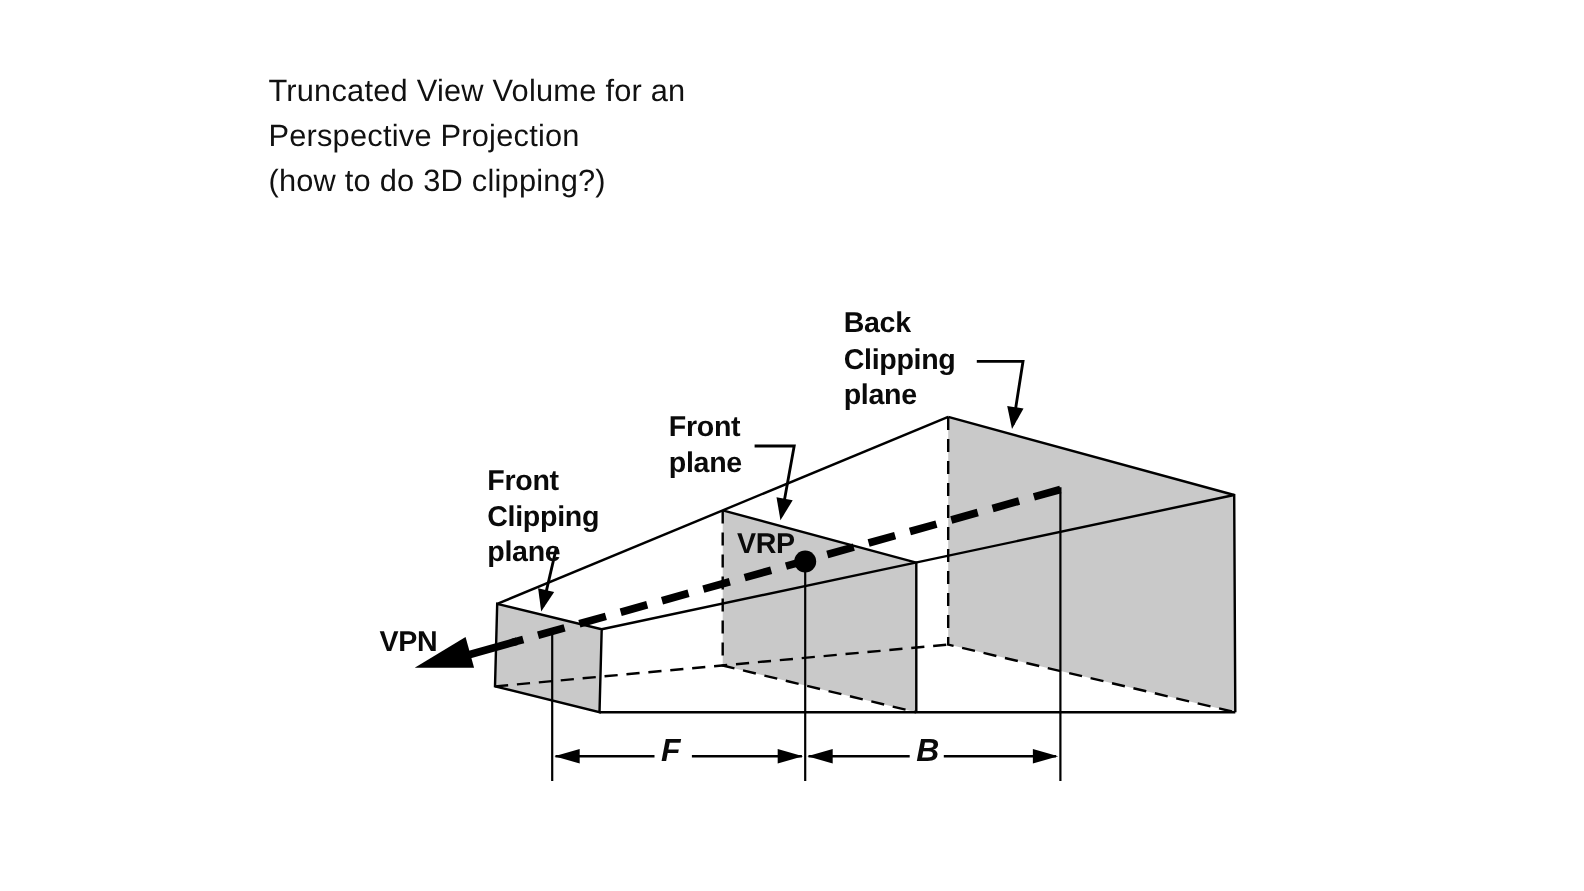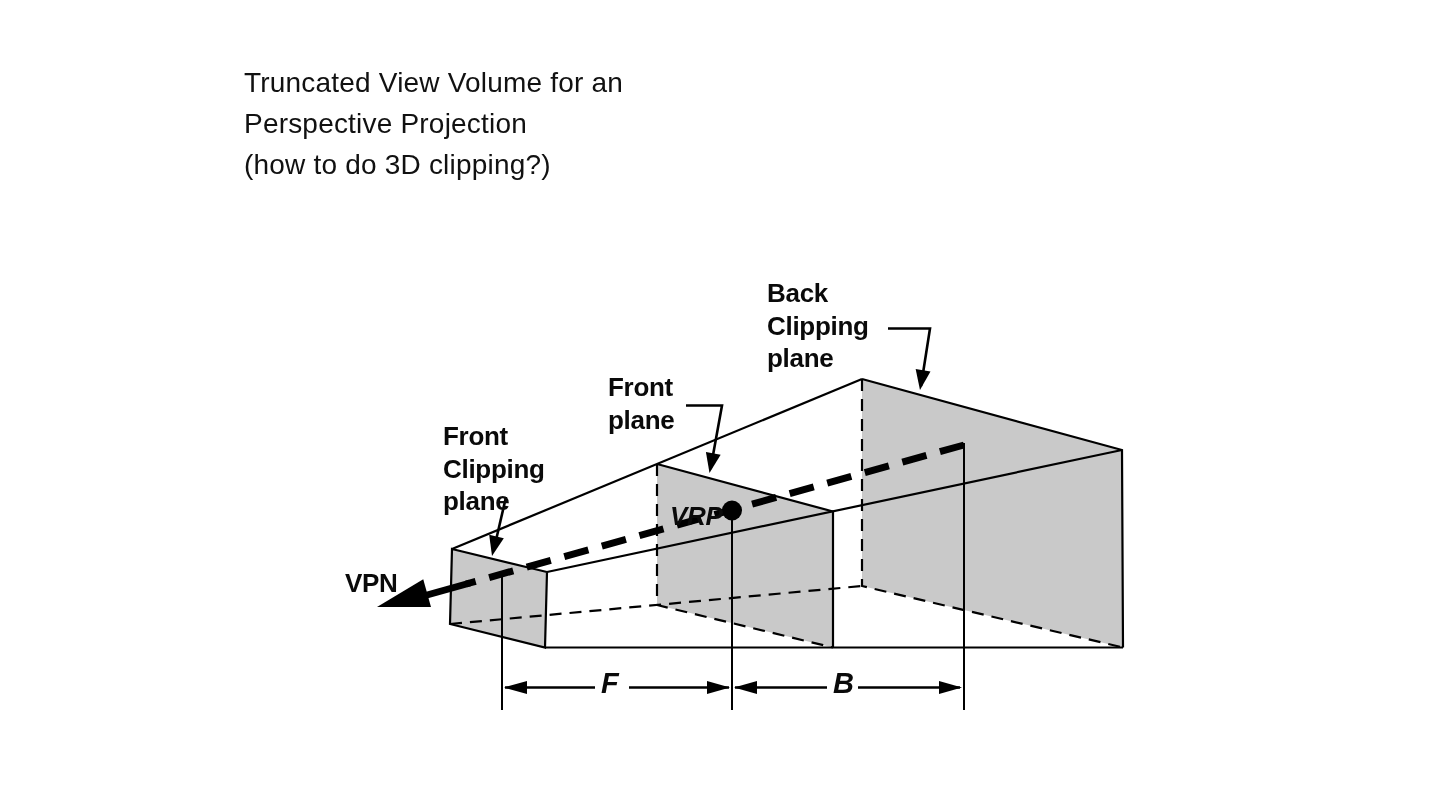--- a/index.html
+++ b/index.html
@@ -12,21 +12,21 @@
   .title{
     left:244px;top:62px;font-size:28px;line-height:41px;
     font-weight:400;letter-spacing:.2px;color:#111111;
   }
   .plane-label{font-weight:700;font-size:26px;line-height:32.5px;letter-spacing:-.3px;}
   .back-label{left:767px;top:277px;}
   .view-label{left:608px;top:371px;}
   .front-label{left:443px;top:420px;}
   .axis-label{font-weight:700;font-size:26px;letter-spacing:-.3px;}
   .vpn-label{left:345px;top:568px;}
-  .vrp-label{left:670px;top:501px;font-style:italic;}
+  .vrp-label{left:670px;top:479px;}
   .dim-label{font-weight:700;font-style:italic;font-size:29px;}
   .f-label{left:601px;top:667px;}
   .b-label{left:833px;top:667px;}
 </style>
 </head>
 <body>
 
 <div class="canvas">
 
   <svg class="diagram-svg" width="1440" height="810" viewBox="0 0 1440 810">

